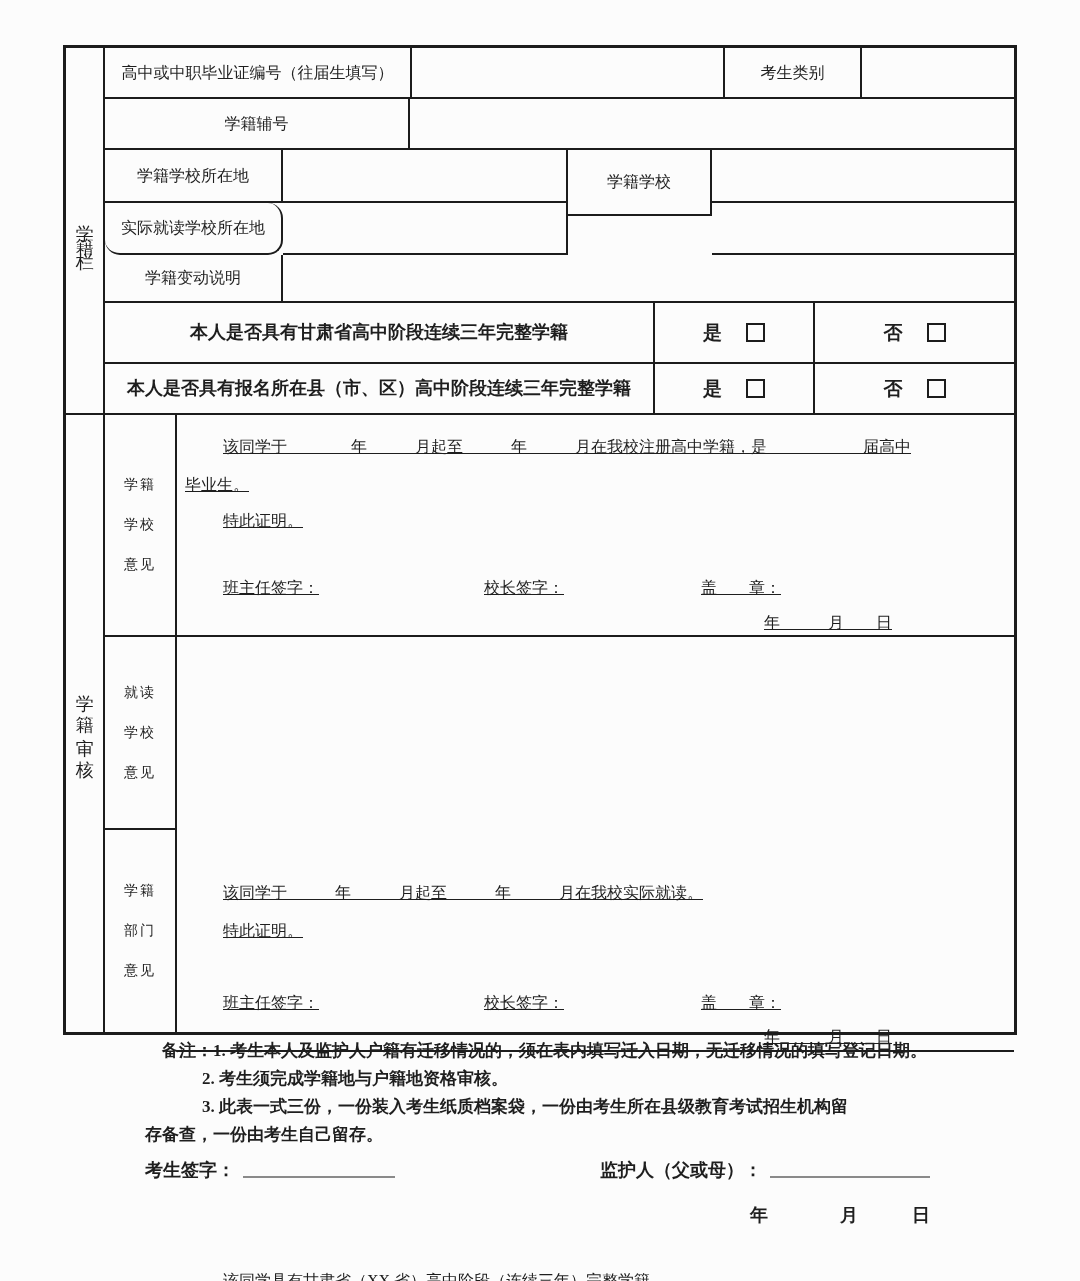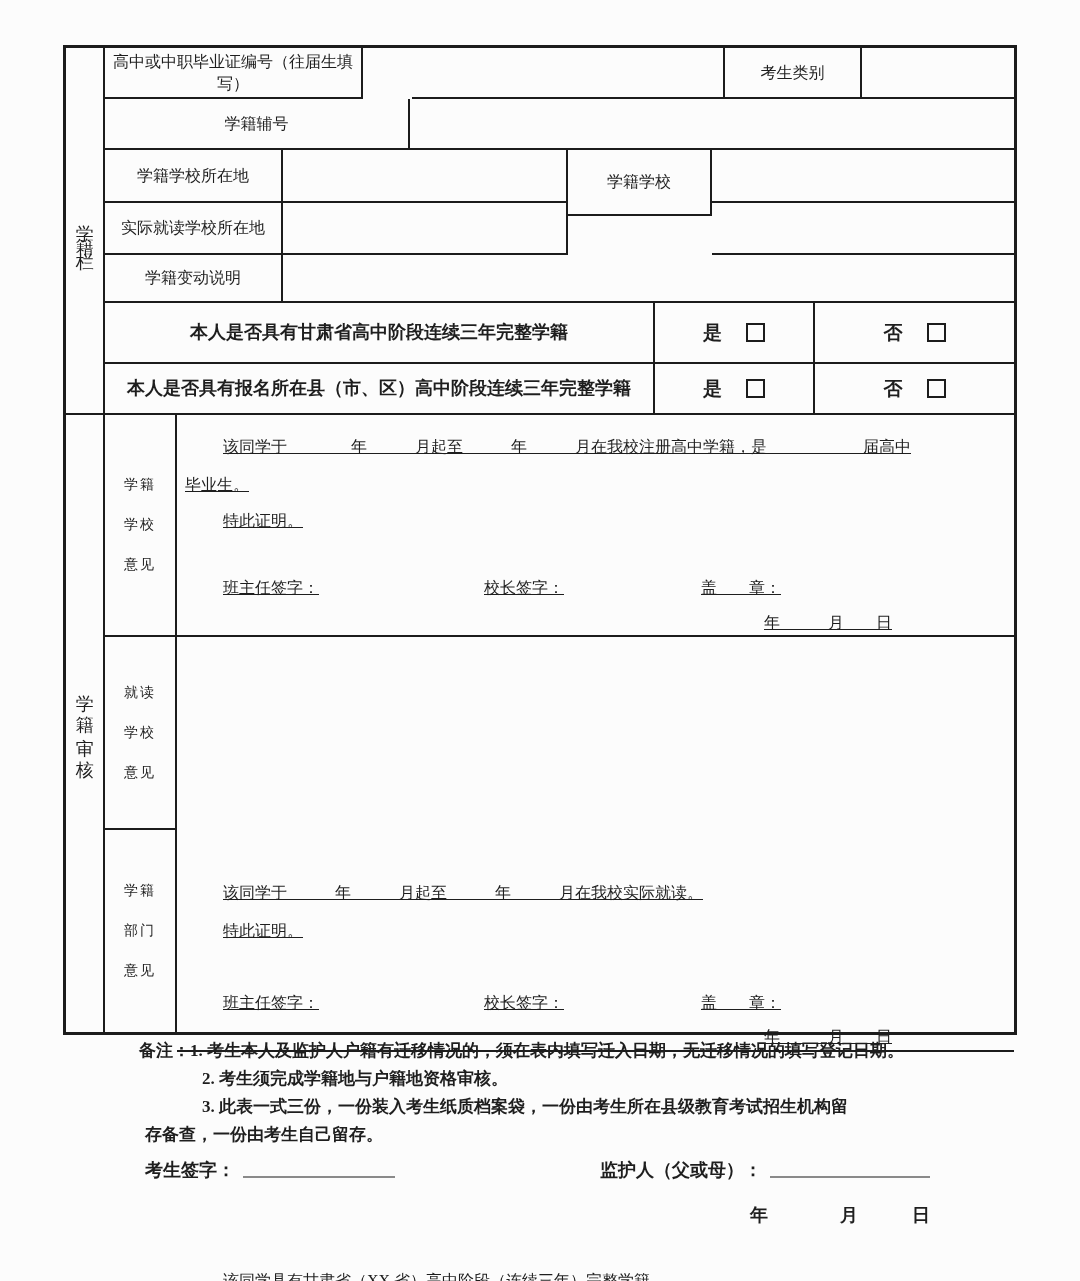--- a/index.html
+++ b/index.html
@@ -108,21 +108,21 @@
 <body>
 
 <div class="page">
 
   <div class="form-table">
 
     <div class="cell br bb" style="left:0;top:0;width:39px;height:367px;">
       <span class="vlabel">学籍栏</span>
     </div>
 
-    <div class="cell br bb" style="left:39px;top:0;width:258px;height:51px;text-align:center;">
+    <div class="cell br bb" style="left:39px;top:0;width:307px;height:51px;text-align:center;">
       <span>高中或中职毕业证编号（往届生填写）</span>
     </div>
     <div class="cell br bb" style="left:346px;top:0;width:313px;height:51px;">
       <span></span>
     </div>
     <div class="cell br bb" style="left:659px;top:0;width:137px;height:51px;">
       <span>考生类别</span>
     </div>
     <div class="cell bb" style="left:796px;top:0;width:152px;height:51px;">
       <span></span>
@@ -141,21 +141,21 @@
     <div class="cell br bb" style="left:217px;top:102px;width:285px;height:53px;">
       <span></span>
     </div>
     <div class="cell br bb" style="left:502px;top:102px;width:144px;height:66px;">
       <span>学籍学校</span>
     </div>
     <div class="cell bb" style="left:646px;top:102px;width:302px;height:53px;">
       <span></span>
     </div>
 
-    <div class="cell br bb" style="left:39px;top:155px;width:178px;height:52px;">
+    <div class="cell br bb" style="left:39px;top:155px;width:178px;height:52px;border-radius:15px;">
       <span>实际就读学校所在地</span>
     </div>
     <div class="cell br bb" style="left:217px;top:155px;width:285px;height:52px;">
       <span></span>
     </div>
     <div class="cell bb" style="left:646px;top:155px;width:302px;height:52px;">
       <span></span>
     </div>
 
     <div class="cell br bb" style="left:39px;top:207px;width:178px;height:48px;">
@@ -221,21 +221,21 @@
     <div class="cell br" style="left:39px;top:782px;width:72px;height:202px;">
       <span class="stacklabel">学籍部门意见</span>
     </div>
     <div class="cell content" style="left:111px;top:782px;width:837px;height:202px;">
       <span class="tline" style="left:46px;top:26px;">该同学具有甘肃省（XX 省）高中阶段（连续三年）完整学籍。</span>
 
     </div>
 
   </div>
 
-  <div class="note" style="left:139px;top:1040px;">备注：1. 考生本人及监护人户籍有迁移情况的，须在表内填写迁入日期，无迁移情况的填写登记日期。</div>
+  <div class="note" style="left:162px;top:1040px;">备注：1. 考生本人及监护人户籍有迁移情况的，须在表内填写迁入日期，无迁移情况的填写登记日期。</div>
   <div class="note" style="left:202px;top:1068px;">2. 考生须完成学籍地与户籍地资格审核。</div>
   <div class="note" style="left:202px;top:1096px;">3. 此表一式三份，一份装入考生纸质档案袋，一份由考生所在县级教育考试招生机构留</div>
   <div class="note" style="left:145px;top:1124px;">存备查，一份由考生自己留存。</div>
 
   <div class="footline" style="left:145px;top:1158px;">
     <span>考生签字：</span><span class="sign-underline u1"></span>
   </div>
   <div class="footline" style="left:600px;top:1158px;">
     <span>监护人（父或母）：</span><span class="sign-underline u2"></span>
   </div>

